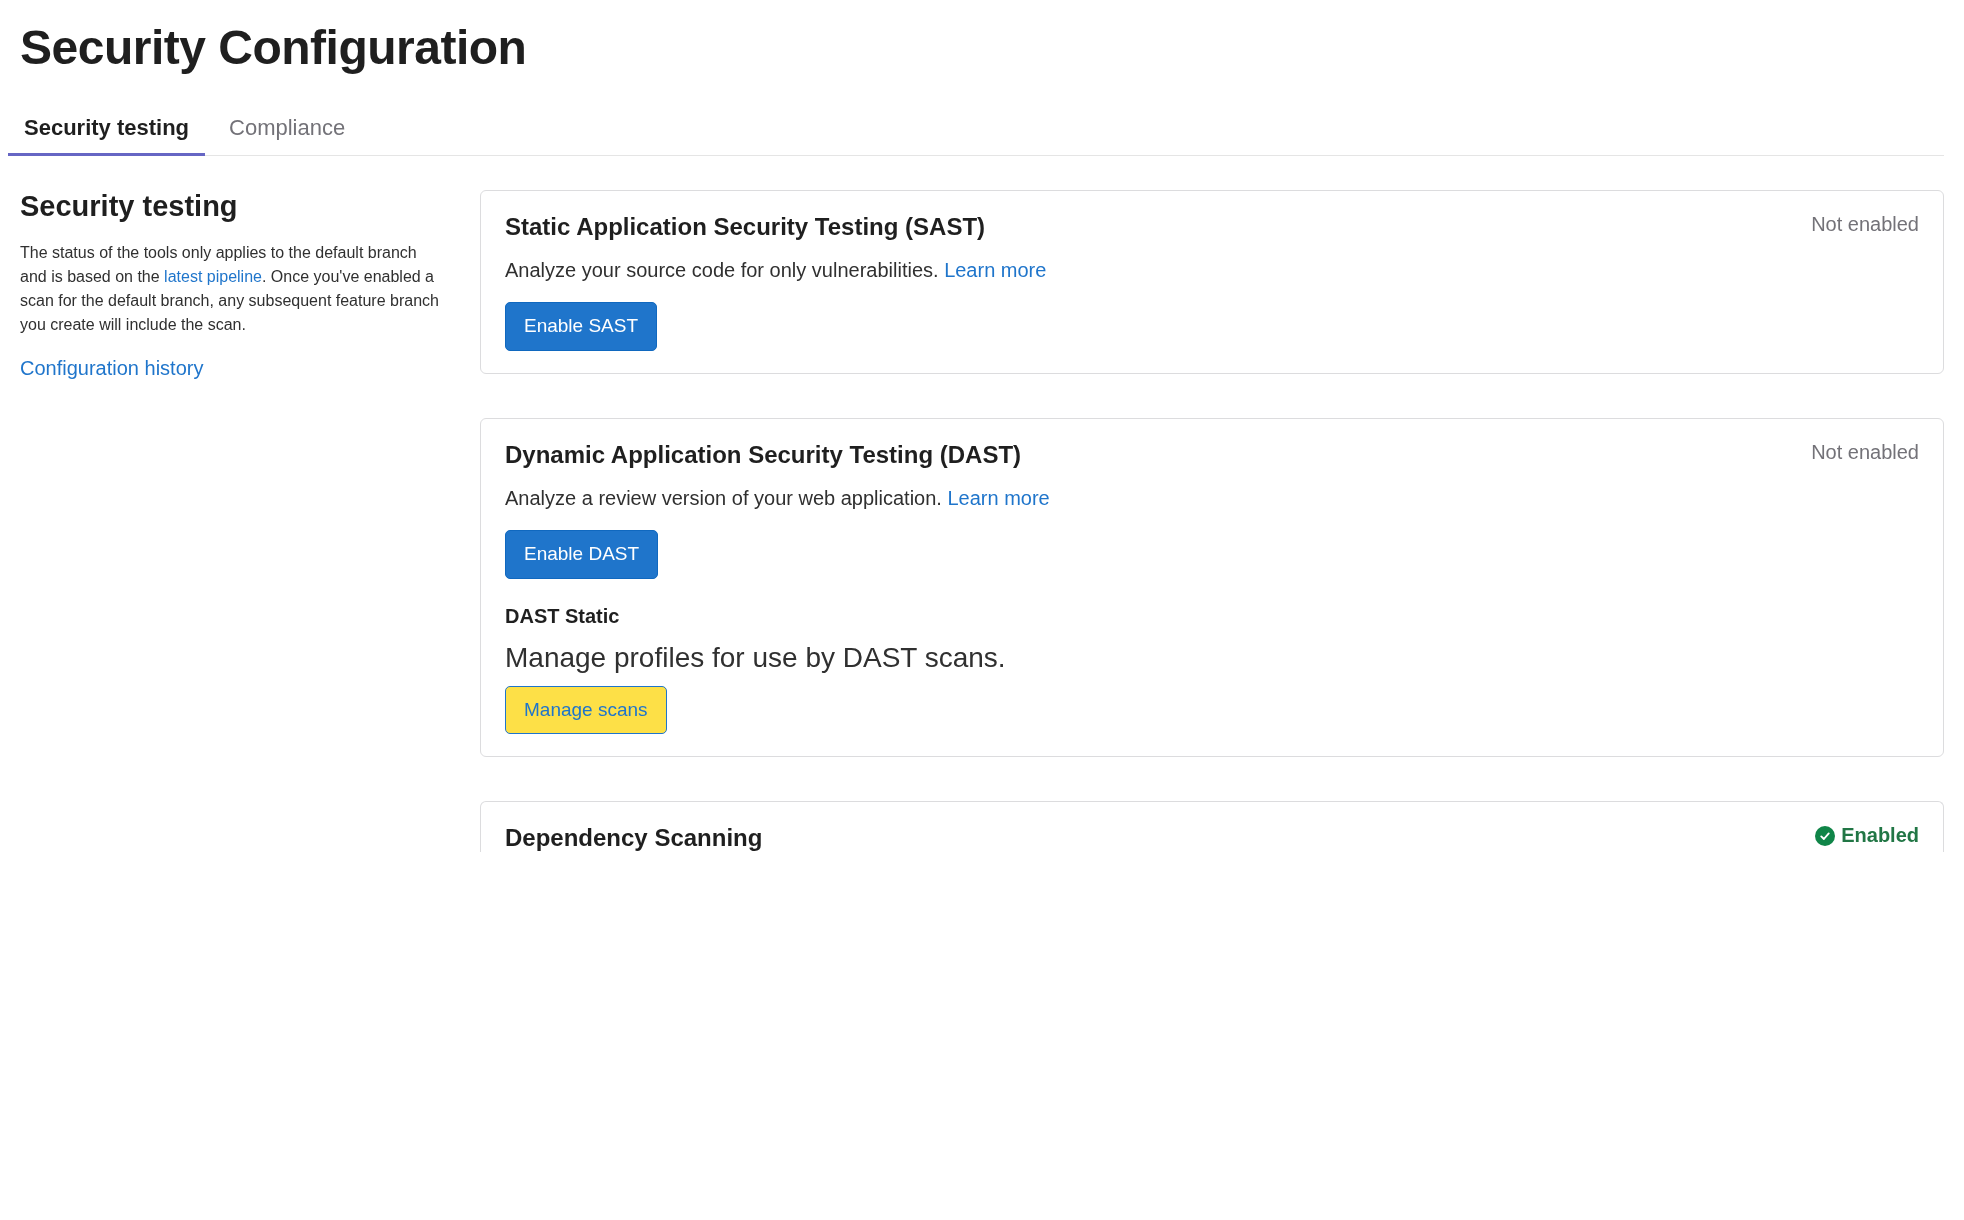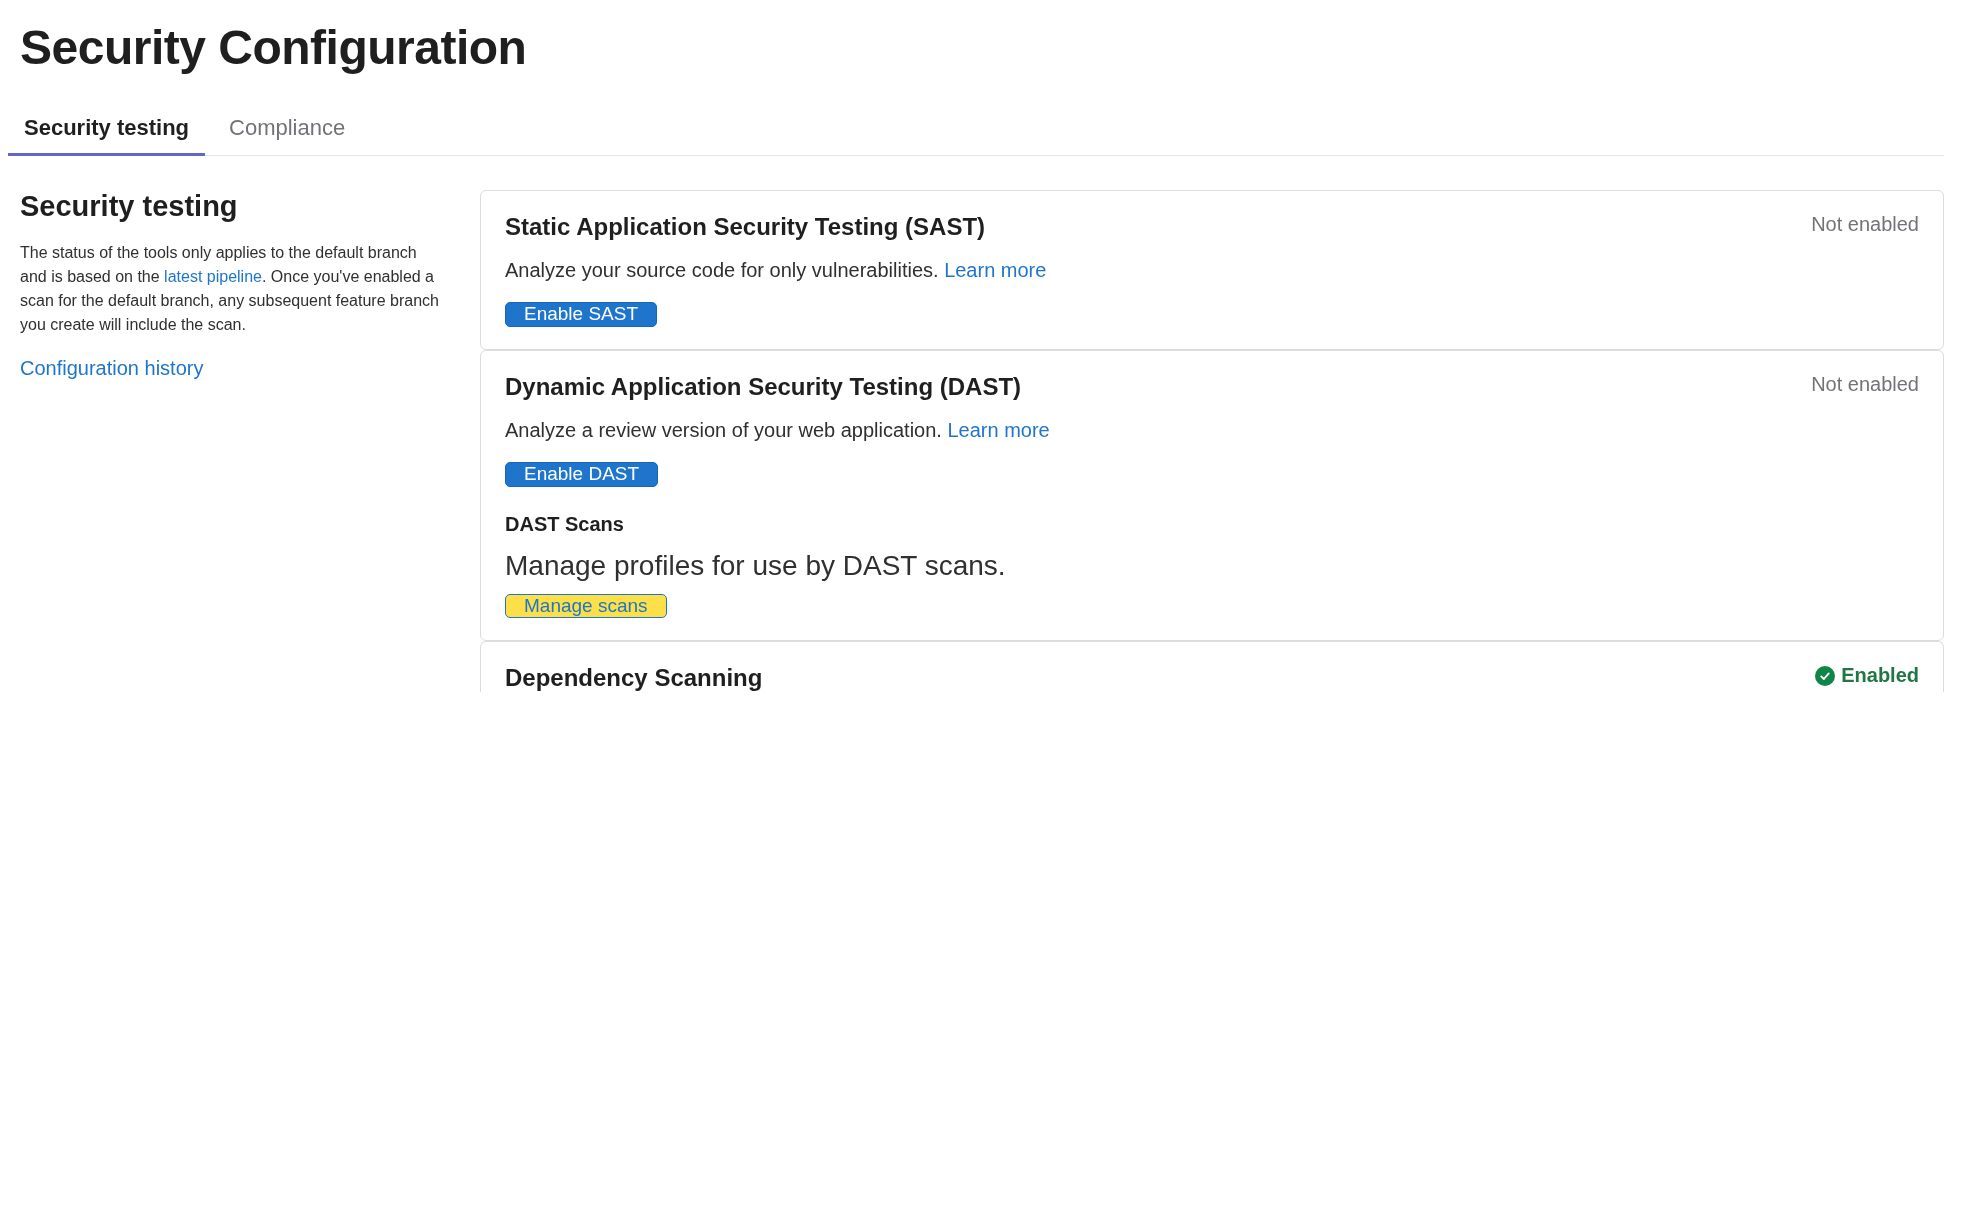--- a/index.html
+++ b/index.html
@@ -74,20 +74,21 @@
       text-decoration: none;
       cursor: pointer;
     }
     .config-history {
       font-size: 20px;
     }
     .cards {
       flex: 1;
       display: flex;
       flex-direction: column;
+      gap: 44px;
     }
     .card {
       border: 1px solid #dcdcde;
       border-radius: 6px;
       padding: 22px 24px;
     }
     .card-header {
       display: flex;
       justify-content: space-between;
       align-items: flex-start;
@@ -128,21 +129,21 @@
       color: #303030;
       margin-bottom: 20px;
     }
     .card-desc a {
       color: #1f75cb;
       text-decoration: none;
       cursor: pointer;
     }
     .btn {
       display: inline-block;
-      padding: 0 18px;
+      padding: 12px 18px;
       font-size: 19px;
       border-radius: 5px;
       cursor: pointer;
       border: 1px solid transparent;
       line-height: 1.2;
     }
     .btn-primary {
       background: #1f75cb;
       color: #ffffff;
       border-color: #1068bf;
@@ -210,21 +211,21 @@
       <div class="card-header">
         <div class="card-title">Dynamic Application Security Testing (DAST)</div>
         <div class="card-status">Not enabled</div>
       </div>
       <p class="card-desc">
         <span>Analyze a review version of your web application. </span><a>Learn more</a>
       </p>
       <button class="btn btn-primary">Enable DAST</button>
 
       <div class="sub-section">
-        <div class="sub-title">DAST Scans</div>
+        <div class="sub-title">DAST Static</div>
         <p class="sub-desc">Manage profiles for use by DAST scans.</p>
         <button class="btn btn-outline">Manage scans</button>
       </div>
     </div>
 
     <div class="card partial">
       <div class="card-header" style="margin-bottom:0">
         <div class="card-title">Dependency Scanning</div>
         <div class="card-status enabled">
           <span class="check-icon">

